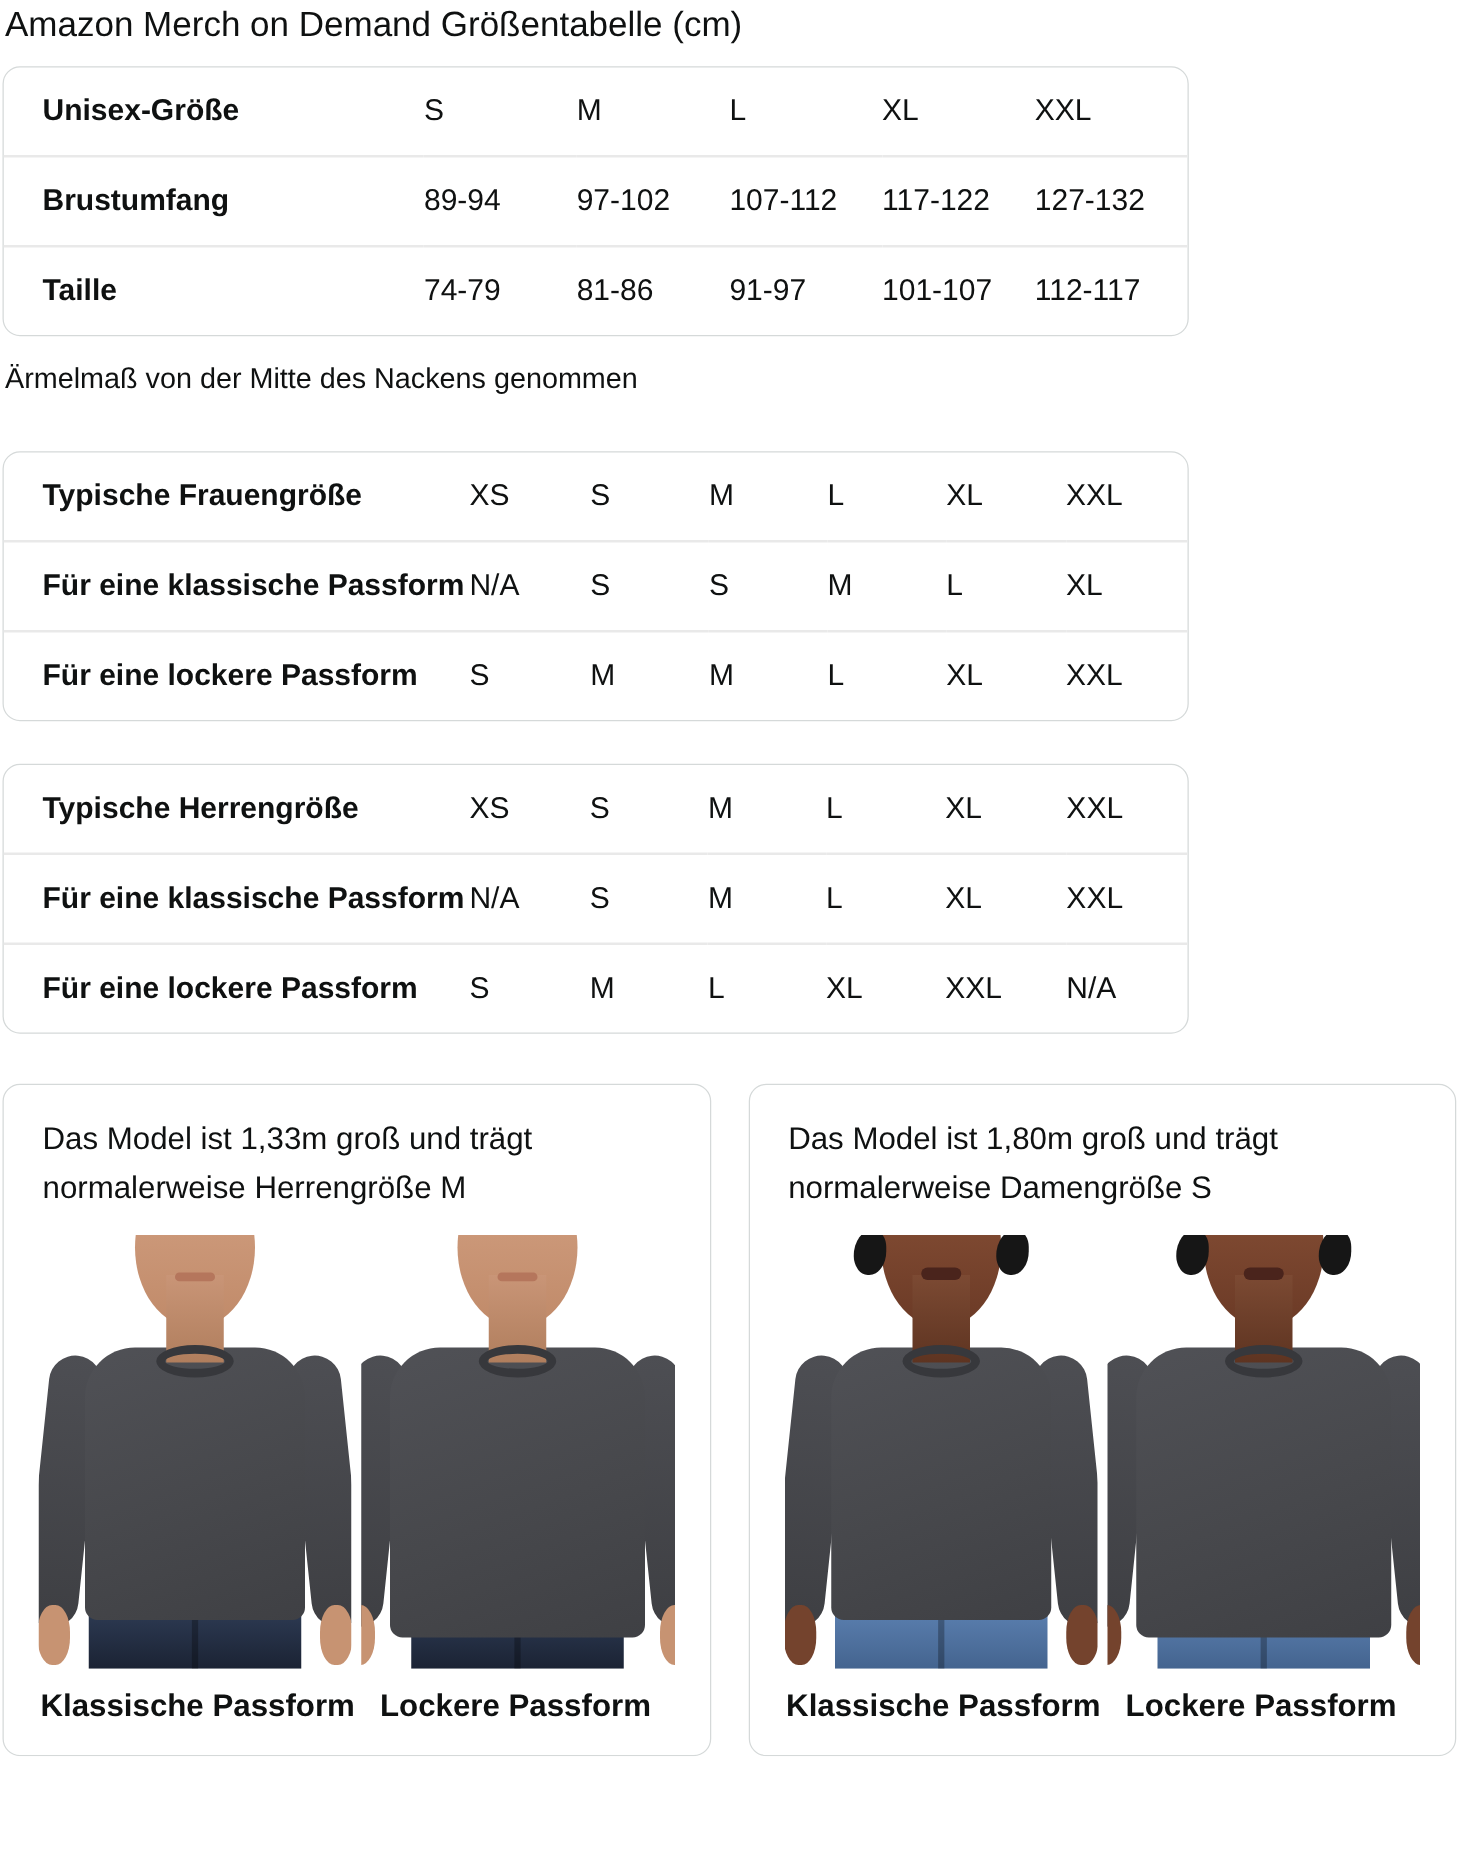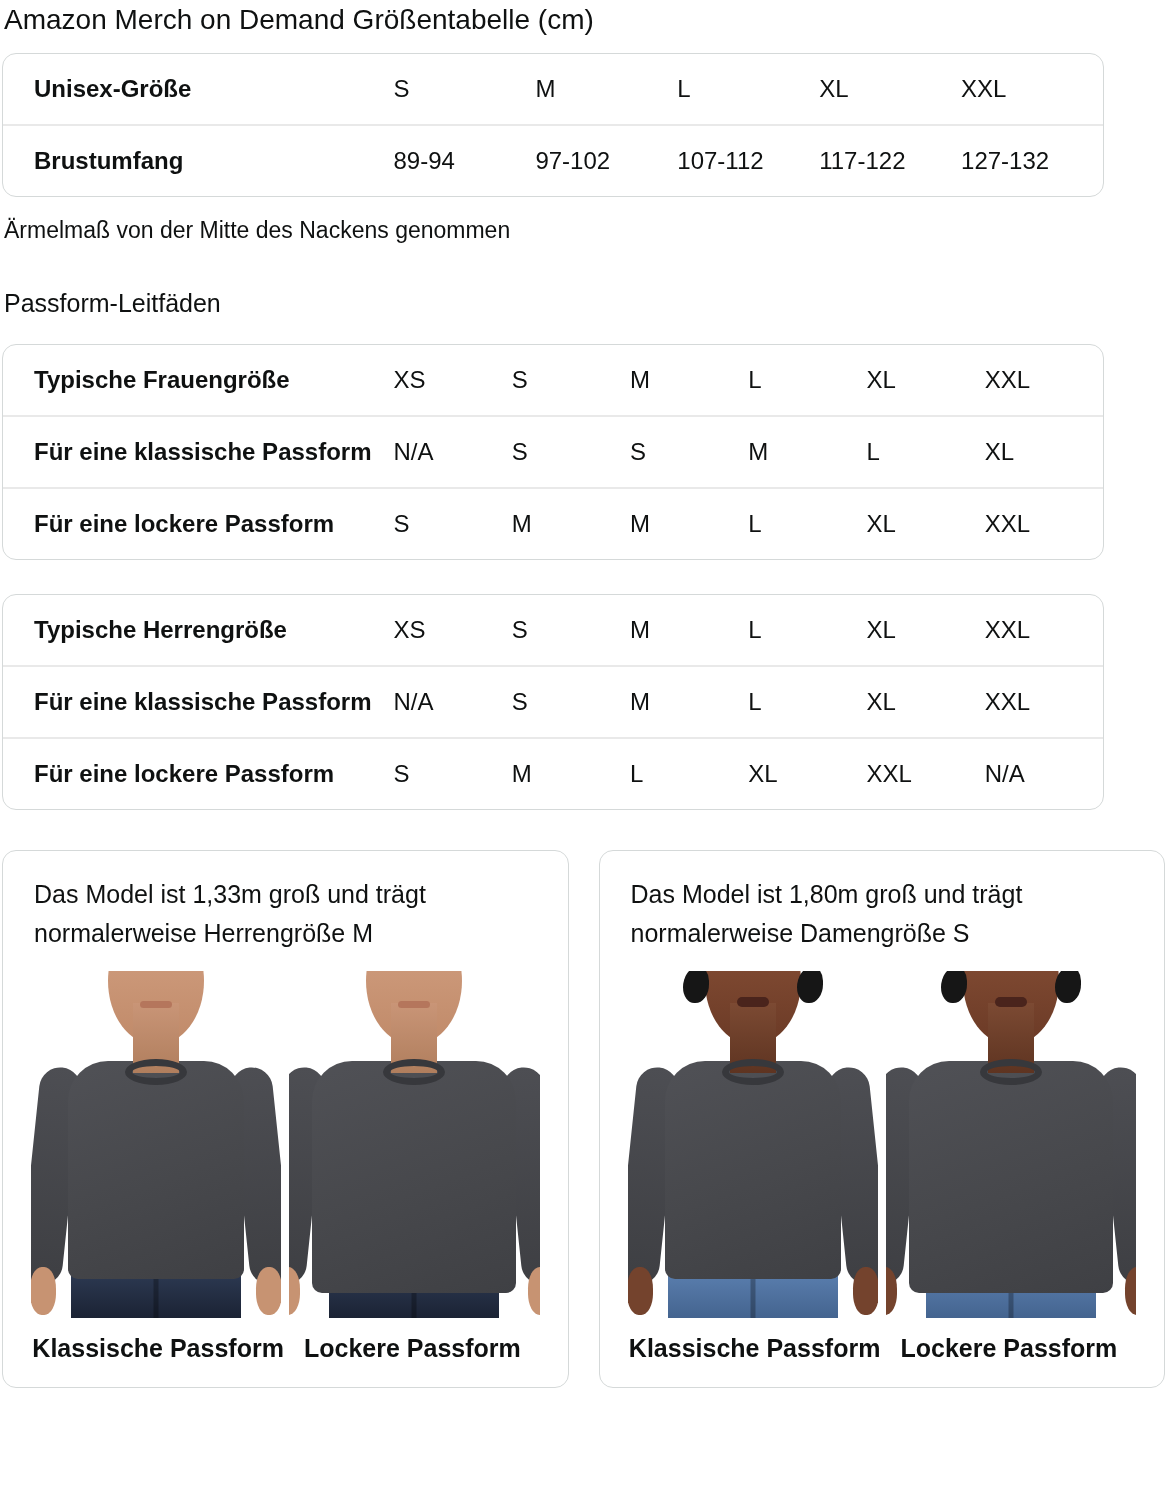--- a/index.html
+++ b/index.html
@@ -13,21 +13,21 @@
   .page { width: 1167px; padding: 4px 2px 0 2px; }
 
   .page-title {
     font-size: 28px;
     font-weight: 400;
     margin: 0 0 17px 2px;
     color: #0f1111;
   }
 
   table.chart {
-    width: 1102px;
+    width: 949px;
     border-collapse: separate;
     border-spacing: 0;
     border: 1px solid #d5d9d9;
     border-radius: 14px;
     margin-bottom: 20px;
   }
   table.chart td {
     font-size: 24px;
     padding: 21px 4px 21px 0;
     vertical-align: middle;
@@ -184,26 +184,33 @@
         <td>XXL</td>
       </tr>
       <tr>
         <td class="row-label">Brustumfang</td>
         <td>89-94</td>
         <td>97-102</td>
         <td>107-112</td>
         <td>117-122</td>
         <td>127-132</td>
       </tr>
+      <tr>
+        <td class="row-label">Taille</td>
+        <td>74-79</td>
+        <td>81-86</td>
+        <td>91-97</td>
+        <td>101-107</td>
+        <td>112-117</td>
+      </tr>
     </tbody>
   </table>
 
   <p class="note">Ärmelmaß von der Mitte des Nackens genommen</p>
 
-  <h2 class="section-heading">Passform-Leitfäden</h2>
 
   <table class="chart fit">
     <colgroup>
       <col style="width:35.5%">
         <col style="width:10.75%">
         <col style="width:10.75%">
         <col style="width:10.75%">
       <col style="width:10.75%">
         <col style="width:10.75%">
         <col style="width:10.75%">

